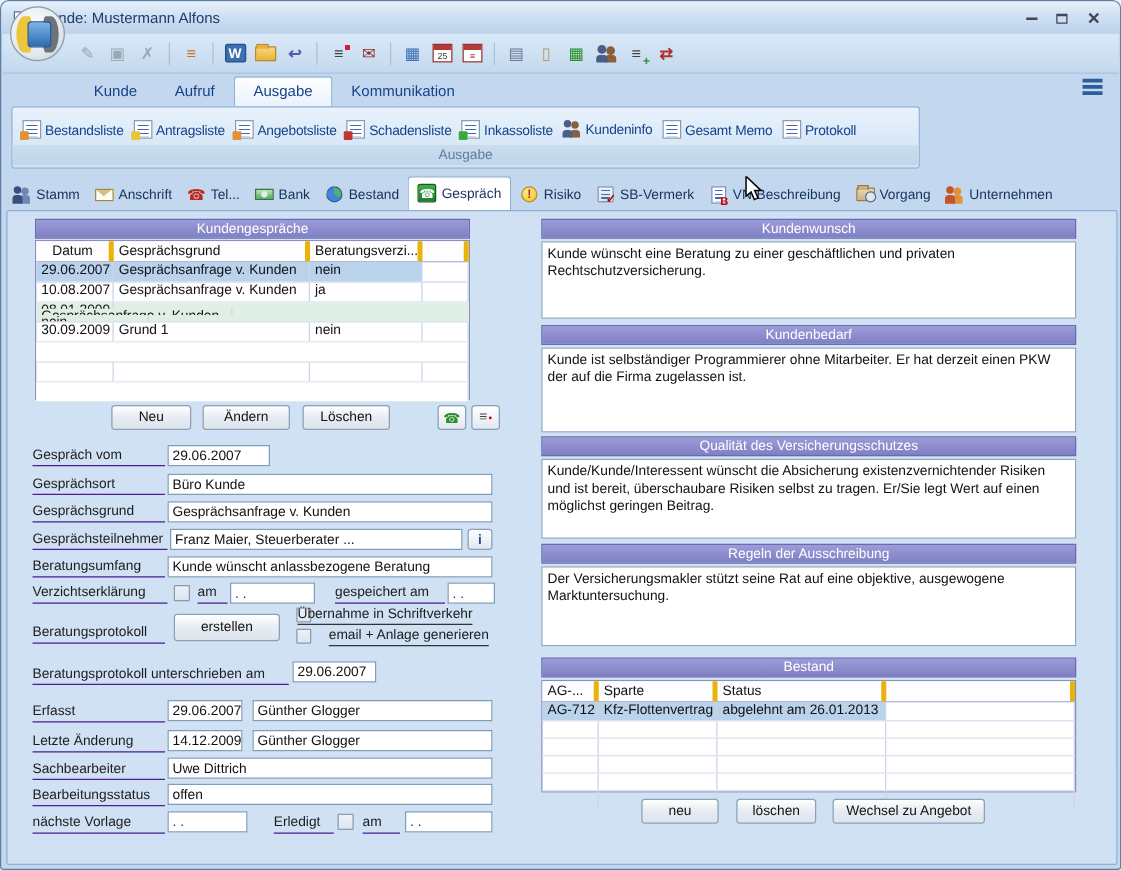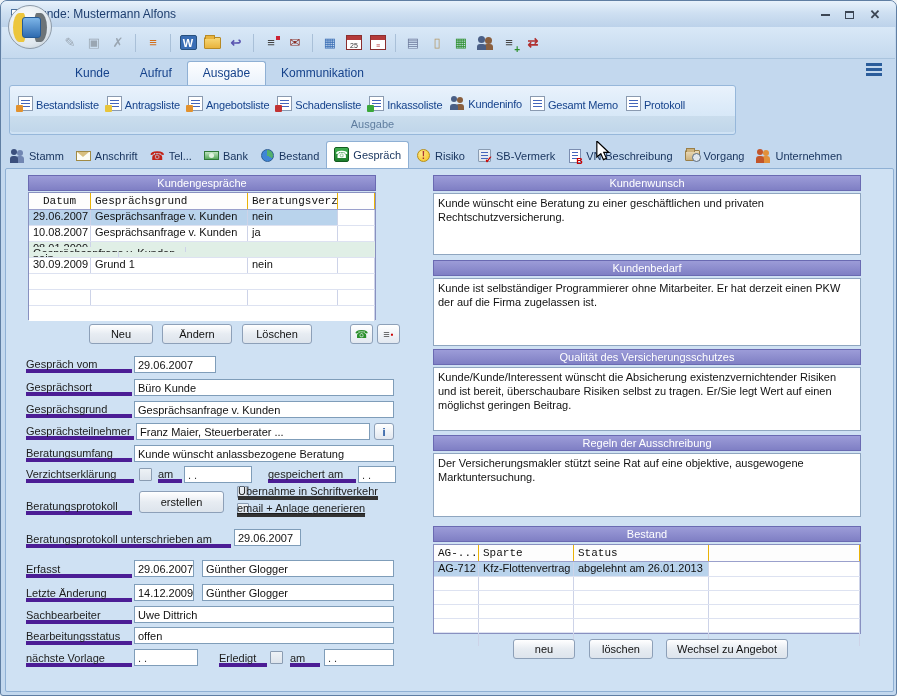--- a/index.html
+++ b/index.html
@@ -90,30 +90,30 @@
   .foldclock{width:15px;height:11px;background:linear-gradient(#e9d9b8,#cdb27c);border:1px solid #9a7f48;position:relative;border-radius:1px;}
   .foldclock::before{content:"";position:absolute;left:0;top:-3px;width:7px;height:3px;background:#cdb27c;border:1px solid #9a7f48;border-bottom:none;}
   .foldclock::after{content:"";position:absolute;right:-2px;bottom:-2px;width:7px;height:7px;border-radius:50%;background:#dfe6ee;border:1px solid #5a6c80;}
   
   #content{position:absolute;left:4px;top:167px;width:889px;height:524px;background:#cfe1f3;
      border:1px solid #8fb0d4;border-radius:2px;}
   .hdr{position:absolute;height:16px;background:linear-gradient(#9c9cd8,#7f7fc4);border:1px solid #6a6ab2;
      color:#fff;font-size:11px;text-align:center;line-height:14px;}
   .tbl{position:absolute;background:#fff;border:1px solid #8890c0;font-size:11px;}
   .thead{display:flex;height:17px;border-bottom:1px solid #9aa0cc;background:#fdfdfd;color:#111;}
-  .thead span{padding:2px 4px;border-right:1px solid #eab308;overflow:hidden;white-space:nowrap;font-family:Liberation Mono, monospace;}
+  .thead span{padding:2px 4px;border-right:4px solid #eab308;overflow:hidden;white-space:nowrap;}
   .trow{display:flex;border-bottom:1px solid #dde2f1;color:#111;}
   .trow span{padding:0 4px;border-right:1px solid #cdd3e8;overflow:hidden;white-space:nowrap;}
   .trow.sel{background:#b9d3ec;}
   .trow.alt{background:#e0efe6;flex-direction:column;}
   .btn{position:absolute;height:20px;background:linear-gradient(#ffffff,#e7ecf2 50%,#dde4ec);
      border:1px solid #8da0b8;border-radius:3px;font-size:11px;color:#111;display:flex;align-items:center;justify-content:center;cursor:default;}
   .ibtn{position:absolute;width:23px;height:20px;background:linear-gradient(#ffffff,#e2e8f0);border:1px solid #8da0b8;border-radius:3px;
      display:flex;align-items:center;justify-content:center;font-size:11px;}
-  .flabel{position:absolute;font-size:11px;color:#1c1c1c;border-bottom:4px solid #4c1d95;height:15px;white-space:nowrap;}
+  .flabel{position:absolute;font-size:11px;color:#1c1c1c;border-bottom:1px solid #4c1d95;height:15px;white-space:nowrap;}
   .inp{position:absolute;background:#fff;border:1px solid #7f9db9;height:17px;font-size:11px;color:#111;
      padding:1px 3px;line-height:14px;white-space:nowrap;overflow:hidden;}
   .chk{position:absolute;width:13px;height:13px;background:linear-gradient(#eef2f6,#dde4ec);border:1px solid #8a9cb2;border-radius:1px;}
   .tarea{position:absolute;background:#fff;border:1px solid #8fa6c0;font-size:11px;color:#111;padding:2px 4px;line-height:14px;}
   #cursor{position:absolute;left:594px;top:140px;z-index:50;}
 </style>
 </head>
 <body>
 
 <div id="win">
@@ -368,21 +368,21 @@
     <span class="flabel" style="left:152px;top:299px;width:24px;">am</span>
     <div class="inp" style="left:178px;top:297px;width:68px;color:#333;"> .  .</div>
     <span class="flabel" style="left:262px;top:299px;width:88px;">gespeichert am</span>
     <div class="inp" style="left:352px;top:297px;width:38px;color:#333;"> .  .</div>
 
     <span class="flabel" style="left:20px;top:331px;width:106px;">Beratungsprotokoll</span>
     <div class="btn" style="left:133px;top:322px;width:85px;height:22px;">erstellen</div>
     <span class="chk" style="left:231px;top:317px;width:12px;height:12px;"></span>
     <span class="flabel" style="left:232px;top:316px;border-bottom-color:#333;">Übernahme in Schriftverkehr</span>
     <span class="chk" style="left:231px;top:334px;width:12px;height:12px;"></span>
-    <span class="flabel" style="left:231px;top:333px;border-bottom-color:#333;text-decoration:underline;">email + Anlage generieren</span>
+    <span class="flabel" style="left:257px;top:333px;border-bottom-color:#333;">email + Anlage generieren</span>
 
     <span class="flabel" style="left:20px;top:364px;width:205px;">Beratungsprotokoll unterschrieben am</span>
     <div class="inp" style="left:228px;top:360px;width:67px;">29.06.2007</div>
 
     <span class="flabel" style="left:20px;top:394px;width:106px;">Erfasst</span>
     <div class="inp" style="left:128px;top:391px;width:60px;">29.06.2007</div>
     <div class="inp" style="left:196px;top:391px;width:192px;">Günther Glogger</div>
 
     <span class="flabel" style="left:20px;top:418px;width:106px;">Letzte Änderung</span>
     <div class="inp" style="left:128px;top:415px;width:60px;">14.12.2009</div>

